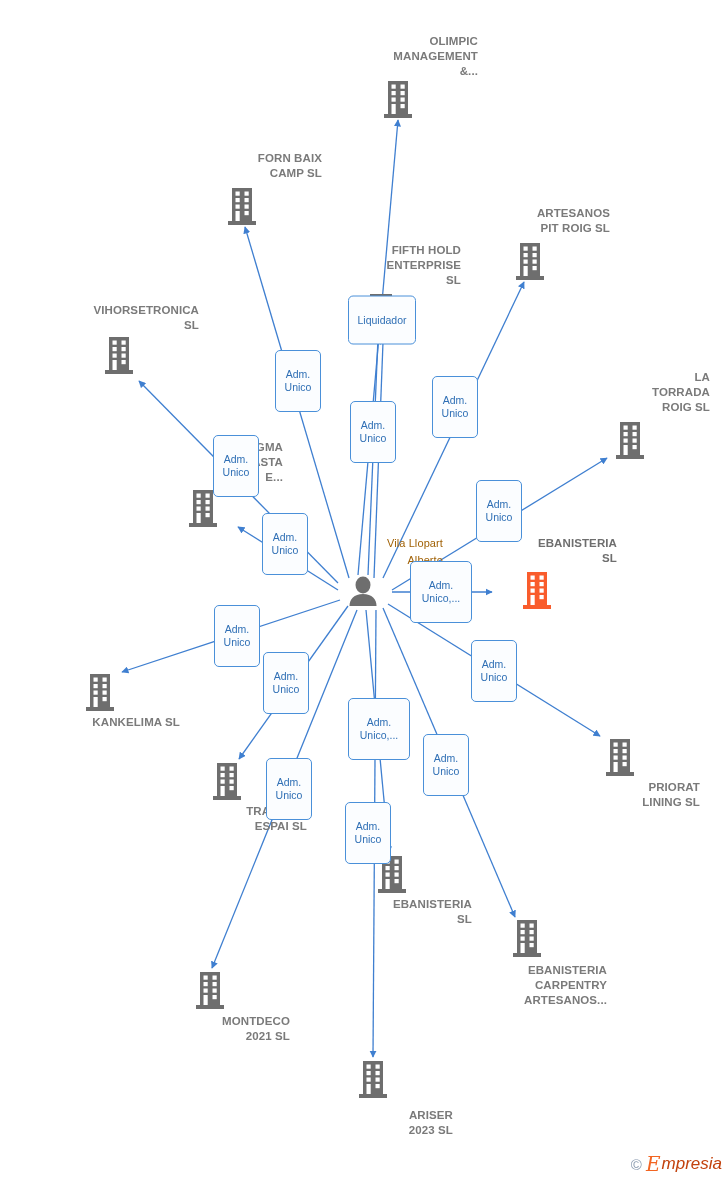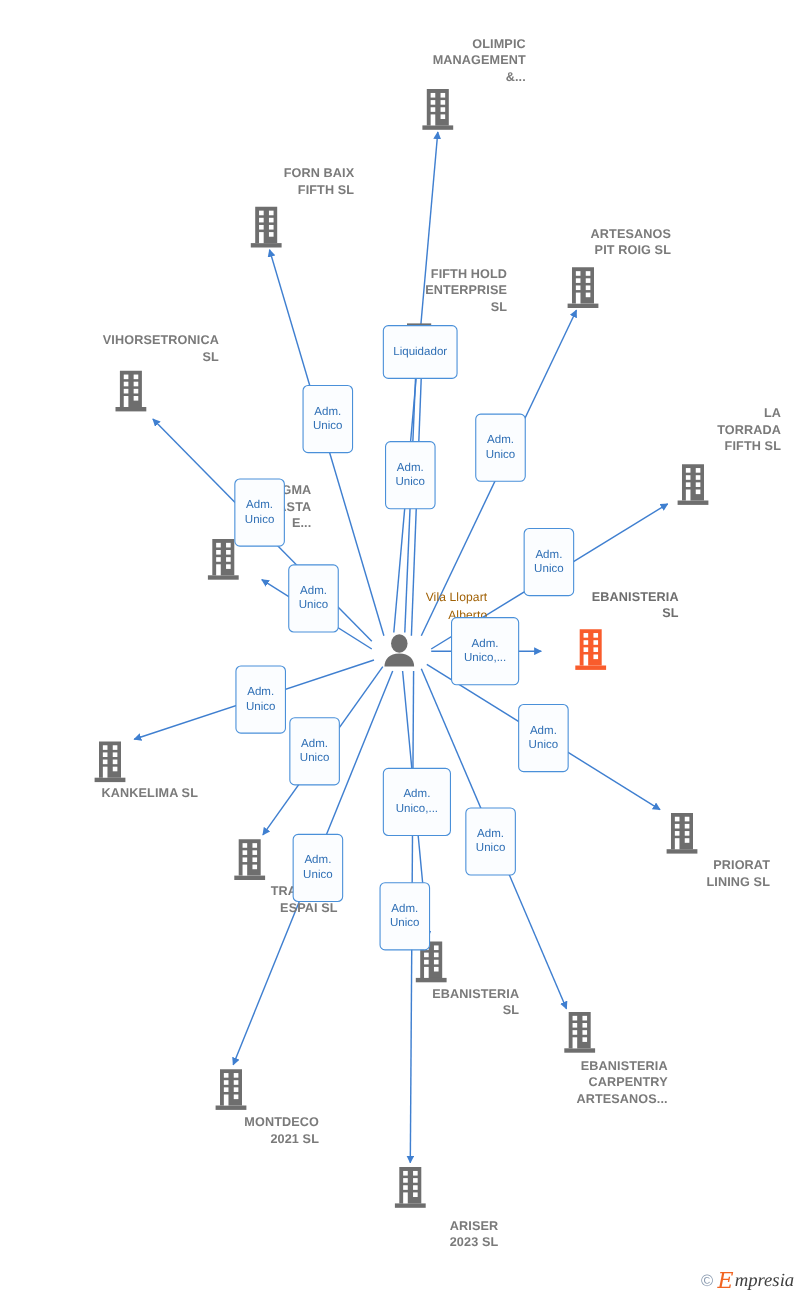--- a/index.html
+++ b/index.html
@@ -88,24 +88,24 @@
     color: #8a9bb0;
   }
   .wm-e {
     font-family: "DejaVu Serif", serif;
     font-style: italic;
     font-size: 20px;
     color: #f26522;
     line-height: 20px;
   }
   .wm-text {
-    font-family: Liberation Serif, serif;
+    font-family: Liberation Sans, sans-serif;
     font-style: italic;
     font-size: 17px;
-    color: #404040;
+    color: #c2410c;
     line-height: 20px;
     margin-left: -3px;
   }
 </style>
 </head>
 <body>
 
 <div id="graph-root">
 
   <svg class="edge-layer" viewBox="0 0 728 1180" preserveAspectRatio="none">
@@ -148,21 +148,21 @@
               <rect x="10.5" y="12" width="4.2" height="4.2" fill="#ffffff"></rect>
               <rect x="19.5" y="12" width="4.2" height="4.2" fill="#ffffff"></rect>
               <rect x="10.5" y="18.5" width="4.2" height="4.2" fill="#ffffff"></rect>
               <rect x="19.5" y="18.5" width="4.2" height="4.2" fill="#ffffff"></rect>
               <rect x="19.5" y="25" width="4.2" height="4.2" fill="#ffffff"></rect>
               <rect x="10.5" y="25" width="4.2" height="10" fill="#ffffff"></rect>
             </g>
           </svg></span>
       </div>
       <div class="node-label" style="position: absolute; left: 242px; top: 166px; transform: translate(-50%, -50%); width: 160px;">FORN BAIX
-FIFTH  SL</div>
+CAMP  SL</div>
       <div class="node" style="left: 242px; top: 206px;">
         <span class="node-icon"><svg width="34" height="40" viewBox="0 0 34 40">
             <g fill="#6e6e6e">
               <path d="M7 2 h20 v33 h-20 z"></path>
               <rect x="3" y="35" width="28" height="4"></rect>
               <rect x="10.5" y="5.5" width="4.2" height="4.2" fill="#ffffff"></rect>
               <rect x="19.5" y="5.5" width="4.2" height="4.2" fill="#ffffff"></rect>
               <rect x="10.5" y="12" width="4.2" height="4.2" fill="#ffffff"></rect>
               <rect x="19.5" y="12" width="4.2" height="4.2" fill="#ffffff"></rect>
               <rect x="10.5" y="18.5" width="4.2" height="4.2" fill="#ffffff"></rect>
@@ -219,21 +219,21 @@
               <rect x="19.5" y="12" width="4.2" height="4.2" fill="#ffffff"></rect>
               <rect x="10.5" y="18.5" width="4.2" height="4.2" fill="#ffffff"></rect>
               <rect x="19.5" y="18.5" width="4.2" height="4.2" fill="#ffffff"></rect>
               <rect x="19.5" y="25" width="4.2" height="4.2" fill="#ffffff"></rect>
               <rect x="10.5" y="25" width="4.2" height="10" fill="#ffffff"></rect>
             </g>
           </svg></span>
       </div>
       <div class="node-label" style="position: absolute; left: 630px; top: 392px; transform: translate(-50%, -50%); width: 160px;">LA
 TORRADA
-FIFTH  SL</div>
+ROIG  SL</div>
       <div class="node" style="left: 630px; top: 440px;">
         <span class="node-icon"><svg width="34" height="40" viewBox="0 0 34 40">
             <g fill="#6e6e6e">
               <path d="M7 2 h20 v33 h-20 z"></path>
               <rect x="3" y="35" width="28" height="4"></rect>
               <rect x="10.5" y="5.5" width="4.2" height="4.2" fill="#ffffff"></rect>
               <rect x="19.5" y="5.5" width="4.2" height="4.2" fill="#ffffff"></rect>
               <rect x="10.5" y="12" width="4.2" height="4.2" fill="#ffffff"></rect>
               <rect x="19.5" y="12" width="4.2" height="4.2" fill="#ffffff"></rect>
               <rect x="10.5" y="18.5" width="4.2" height="4.2" fill="#ffffff"></rect>

